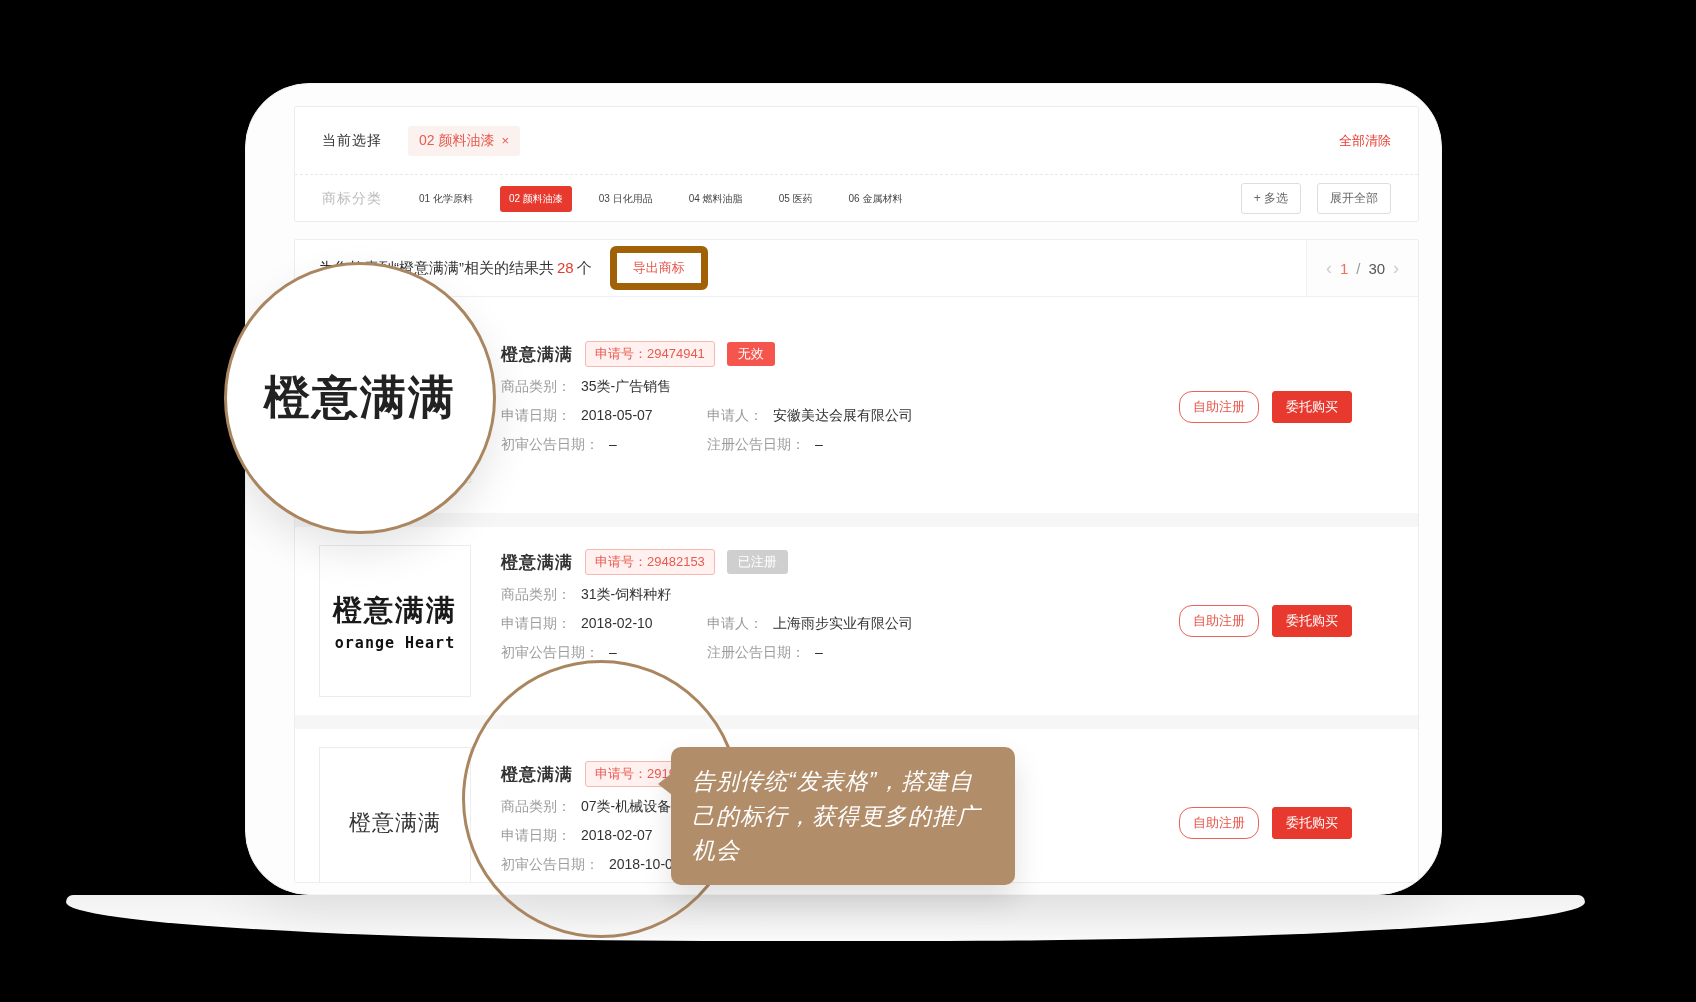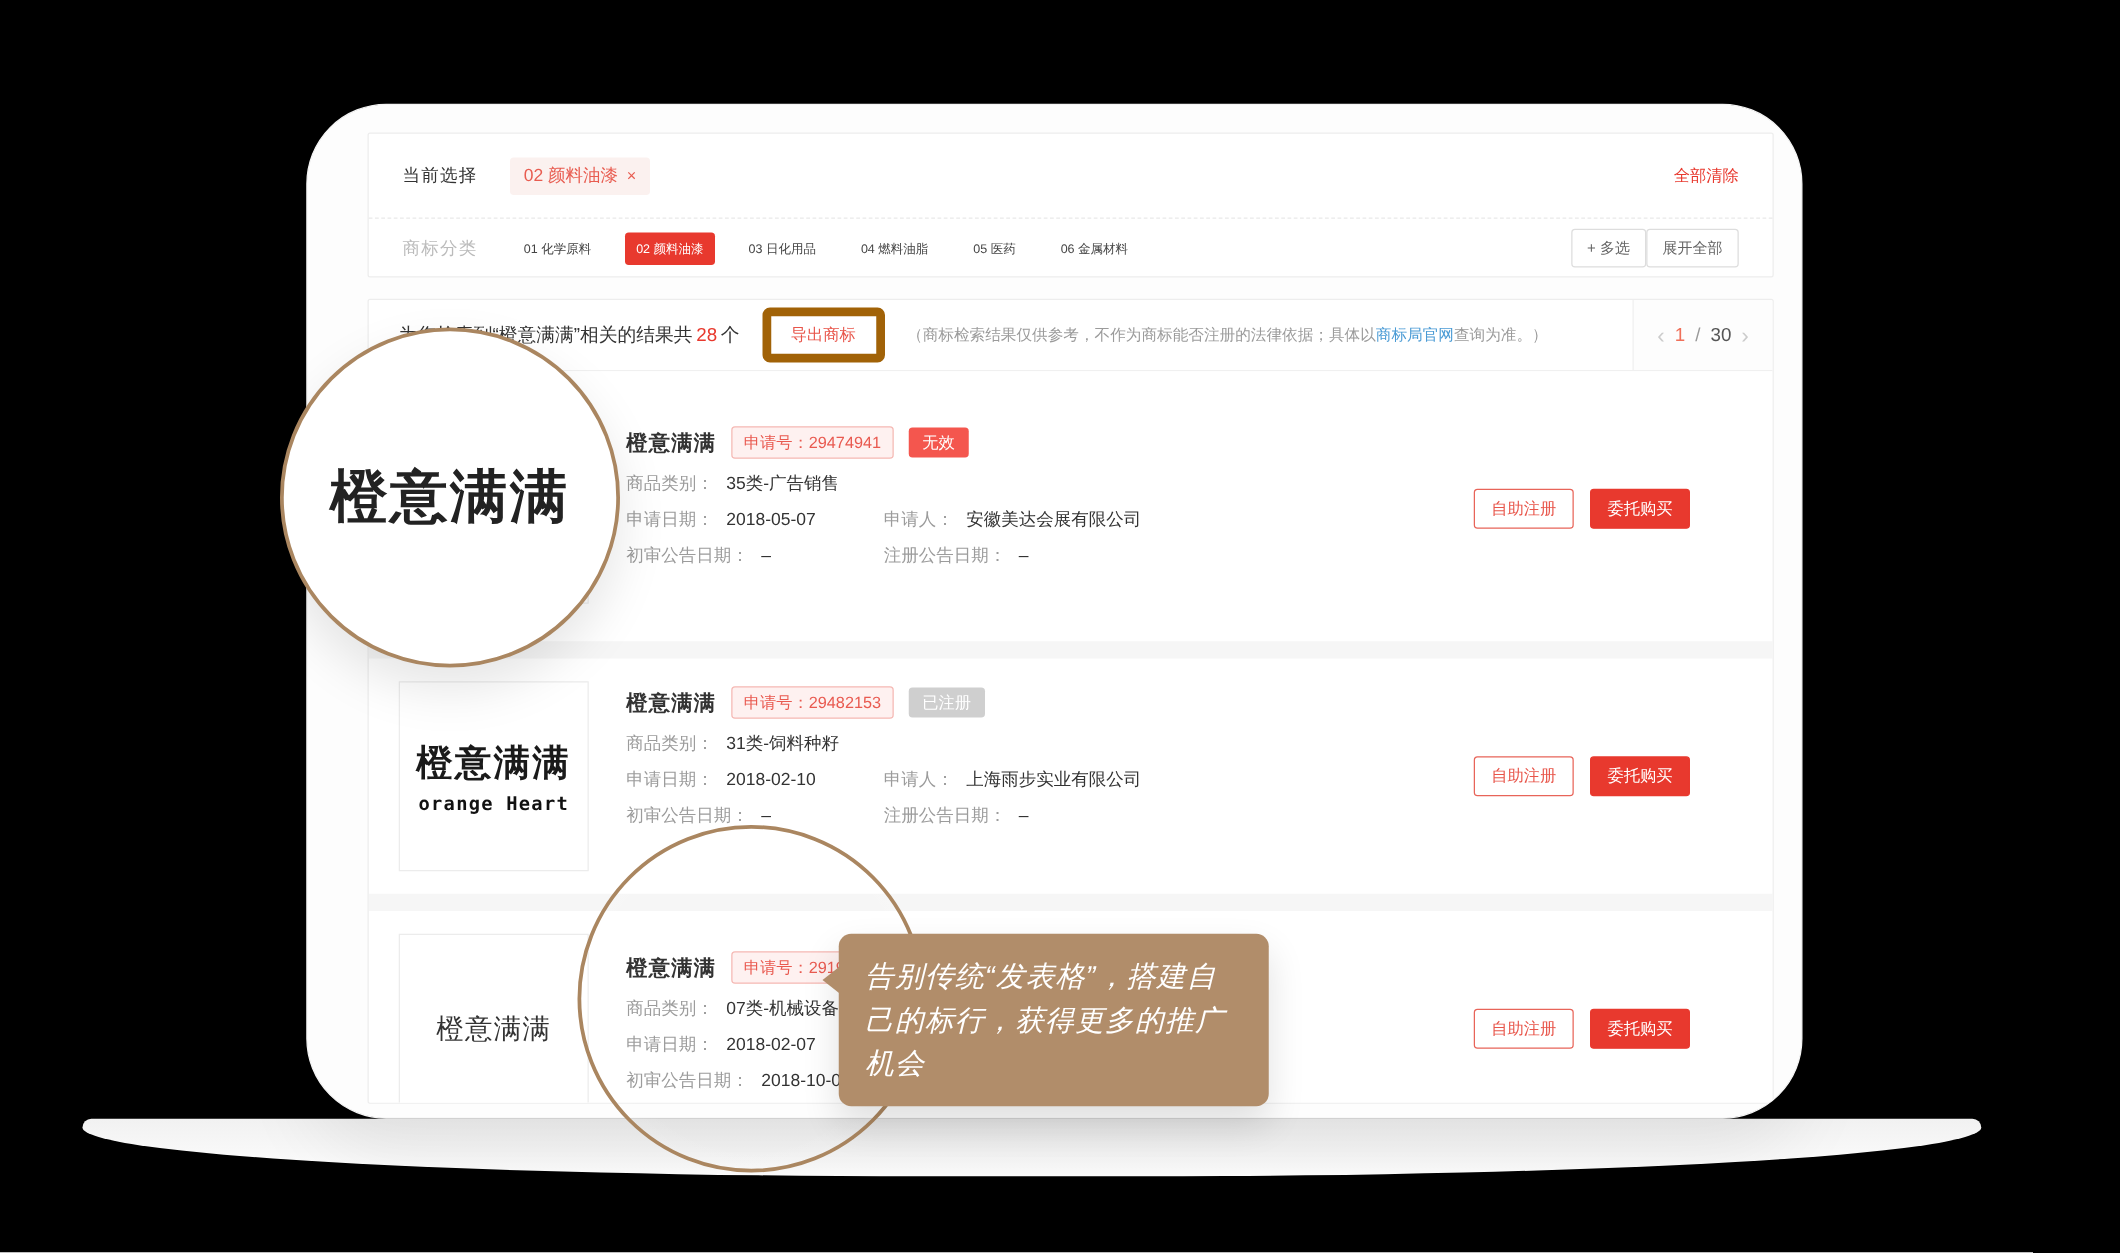--- a/index.html
+++ b/index.html
@@ -26,21 +26,21 @@
   .lbl { font-size:14px; color:#333; letter-spacing:1px; white-space:nowrap; }
   .lbl-dim { font-size:14px; color:#bbb; letter-spacing:1px; white-space:nowrap; }
   .sel-chip { margin-left:26px; display:flex; align-items:center; gap:7px; background:#fbf1ef; color:#e85c50;
     font-size:14px; padding:6px 11px; border-radius:3px; cursor:pointer; }
   .sel-chip .x { font-size:13px; }
   .clear-all { margin-left:auto; color:#e8392e; font-size:13px; cursor:pointer; }
 
   .tabs { margin-left:28px; display:flex; align-items:center; gap:18px; }
   .tab { font-size:10px; color:#444; padding:6px 9px; border-radius:3px; cursor:pointer; white-space:nowrap;text-align:right; }
   .tab.selected { background:#e8392e; color:#fff; }
-  .cat-actions { margin-left:auto; display:flex; gap:0; }
+  .cat-actions { margin-left:auto; display:flex; gap:16px; }
   .ghost-btn { font-size:12px; color:#666; background:#fff; border:1px solid #ddd; border-radius:3px;
     padding:6px 12px; cursor:pointer; white-space:nowrap; }
 
   .results-header { height:57px; display:flex; align-items:stretch; border-bottom:1px solid #f0f0f0; }
   .header-left { flex:1; display:flex; align-items:center; padding:0 16px 0 24px; min-width:0; }
   .summary { font-size:15px; color:#333; white-space:nowrap; }
   .summary .count { color:#e8392e; margin:0 3px; }
   .export-btn { margin:0 18px; border:7px solid #a16207; color:#e8554a; background:#fff; font-size:13px;
     padding:6px 16px; border-radius:6px; cursor:pointer; white-space:nowrap; }
   .disclaimer { font-size:12.5px; color:#9b9b9b; white-space:nowrap; overflow:hidden; }
@@ -71,21 +71,21 @@
   .badge { font-size:13px; color:#fff; padding:3px 11px; border-radius:3px; white-space:nowrap; }
   .badge--invalid { background:#f4564e; }
   .badge--registered { background:#cfcfcf; }
   .tm-line { display:flex; margin-top:9px; font-size:14px; line-height:20px; }
   .fld { display:flex; white-space:nowrap; }
   .fld--c1 { width:206px; }
   .fld .k { color:#9c9c9c; }
   .fld .v { color:#333; margin-left:10px; }
 
   .tm-actions { margin-left:auto; margin-right:42px; align-self:center; display:flex; gap:13px; flex:none; }
-  .btn-outline { border:1px solid #e86459; color:#e8554a; background:#fff; font-size:13px; padding:6px 13px; border-radius:3px; cursor:pointer; white-space:nowrap; }
+  .btn-outline { border:1px solid #e86459; color:#e8554a; background:#fff; font-size:13px; padding:6px 13px; border-radius:13px; cursor:pointer; white-space:nowrap; }
   .btn-solid { background:#e8392e; border:1px solid #e8392e; color:#fff; font-size:13px; padding:6px 13px; border-radius:3px; cursor:pointer; white-space:nowrap;font-family:Liberation Mono, monospace; }
 
   
   .magnifier1 { position:absolute; left:224px; top:262px; width:272px; height:272px; border-radius:50%;
     background:#fff; border:3px solid #aa8660; z-index:5; display:flex; align-items:center; justify-content:center;
     box-shadow:0 18px 40px rgba(0,0,0,.10); font-size:46px; font-weight:bold; color:#222; letter-spacing:2px; }
   .magnifier2 { position:absolute; left:462px; top:660px; width:278px; height:278px; border-radius:50%;
     border:3px solid #aa8660; z-index:5;
     background:radial-gradient(circle, rgba(255,255,255,0) 62%, rgba(255,255,255,.45) 100%); }
 
@@ -133,23 +133,20 @@
       </div>
     </div>
 
     <div class="panel results-panel">
       <div class="results-header">
         <div class="header-left">
           <span class="summary">
             <span>为您检索到“</span><span>橙意满满</span><span>”相关的结果共</span><span class="count">28</span><span>个</span>
           </span>
           <button class="export-btn">导出商标</button>
-          <span class="disclaimer">
-            <span>（商标检索结果仅供参考，不作为商标能否注册的法律依据；具体以</span><span class="link">商标局官网</span><span>查询为准。）</span>
-          </span>
         </div>
         <div class="pagination">
           <span class="pg-arrow">‹</span>
           <span class="pg-cur">1</span>
           <span class="pg-sep">/</span>
           <span class="pg-total">30</span>
           <span class="pg-arrow">›</span>
         </div>
       </div>
 

